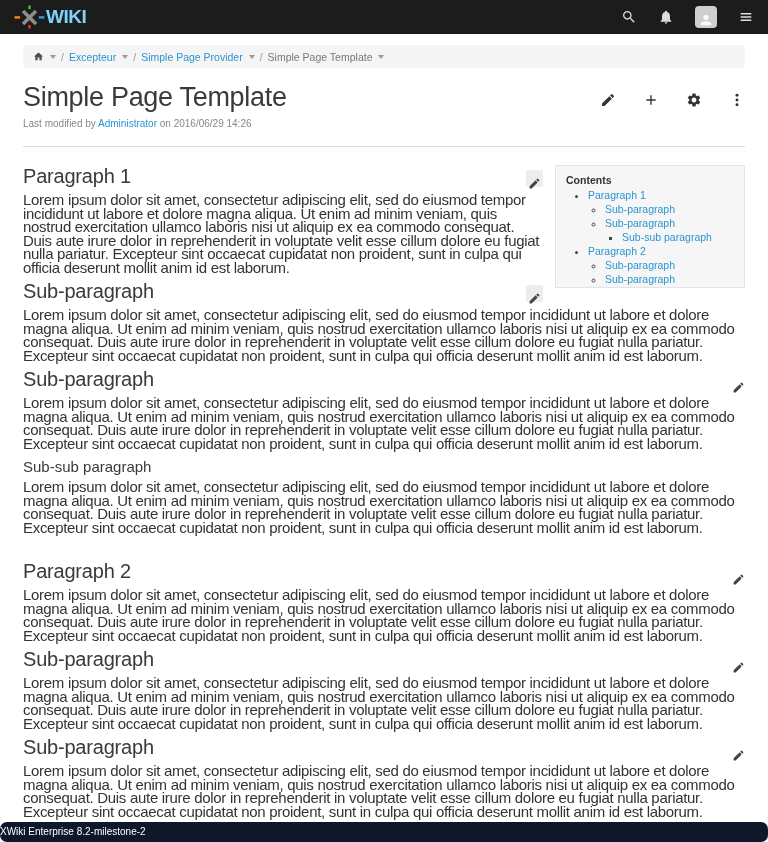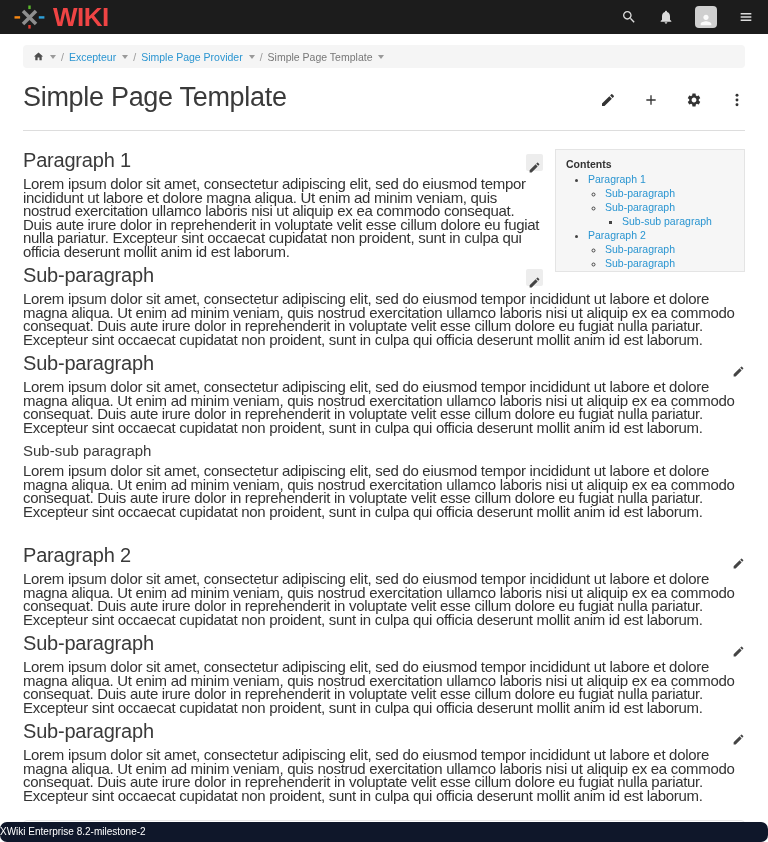--- a/index.html
+++ b/index.html
@@ -9,21 +9,21 @@
     display:flex; flex-direction:column;
     font-family:"Liberation Sans","DejaVu Sans",sans-serif;
     background:#fff; color:#333;
   }
   
   .navbar {
     flex:0 0 34px; background:#1c1c1c; display:flex; align-items:center;
     padding:0 14px;
   }
   .logo { display:flex; align-items:center; height:24px; }
-  .logo-word { color:#ef4444; font-weight:bold; font-size:26px; letter-spacing:-0.5px; margin-left:8px; }
+  .logo-word { color:#7dd3fc; font-weight:bold; font-size:19px; letter-spacing:-0.5px; margin-left:1px; }
   .nav-right { margin-left:auto; display:flex; align-items:center; gap:21px; }
   .nav-icon { color:#dcdcdc; width:16px; height:16px; display:inline-flex; cursor:pointer; }
   .nav-icon svg { width:100%; height:100%; }
   .avatar-box {
     width:22px; height:22px; background:#cfcfcf; border-radius:4px;
     display:flex; align-items:flex-end; justify-content:center; overflow:hidden; cursor:pointer;
   }
   .avatar-box svg { width:16px; height:16px; color:#fafafa; }
   
   .crumb-wrap { padding:11px 23px 0; }
@@ -173,20 +173,25 @@
           </svg>
       </span>
       <span class="action-icon">
         <svg viewBox="0 0 24 24" fill="currentColor">
             <circle cx="12" cy="5" r="2.2"></circle>
             <circle cx="12" cy="12" r="2.2"></circle>
             <circle cx="12" cy="19" r="2.2"></circle>
           </svg>
       </span>
     </div>
+  </div>
+  <div class="docinfo">
+    <span>Last modified by</span>
+    <a href="#">Administrator</a>
+    <span>on 2016/06/29 14:26</span>
   </div>
   <hr class="title-rule">
 
   <div class="content">
 
     <div class="toc">
       <div class="toc-title">Contents</div>
       <ul>
         <li>
           <a href="#">Paragraph 1</a>

